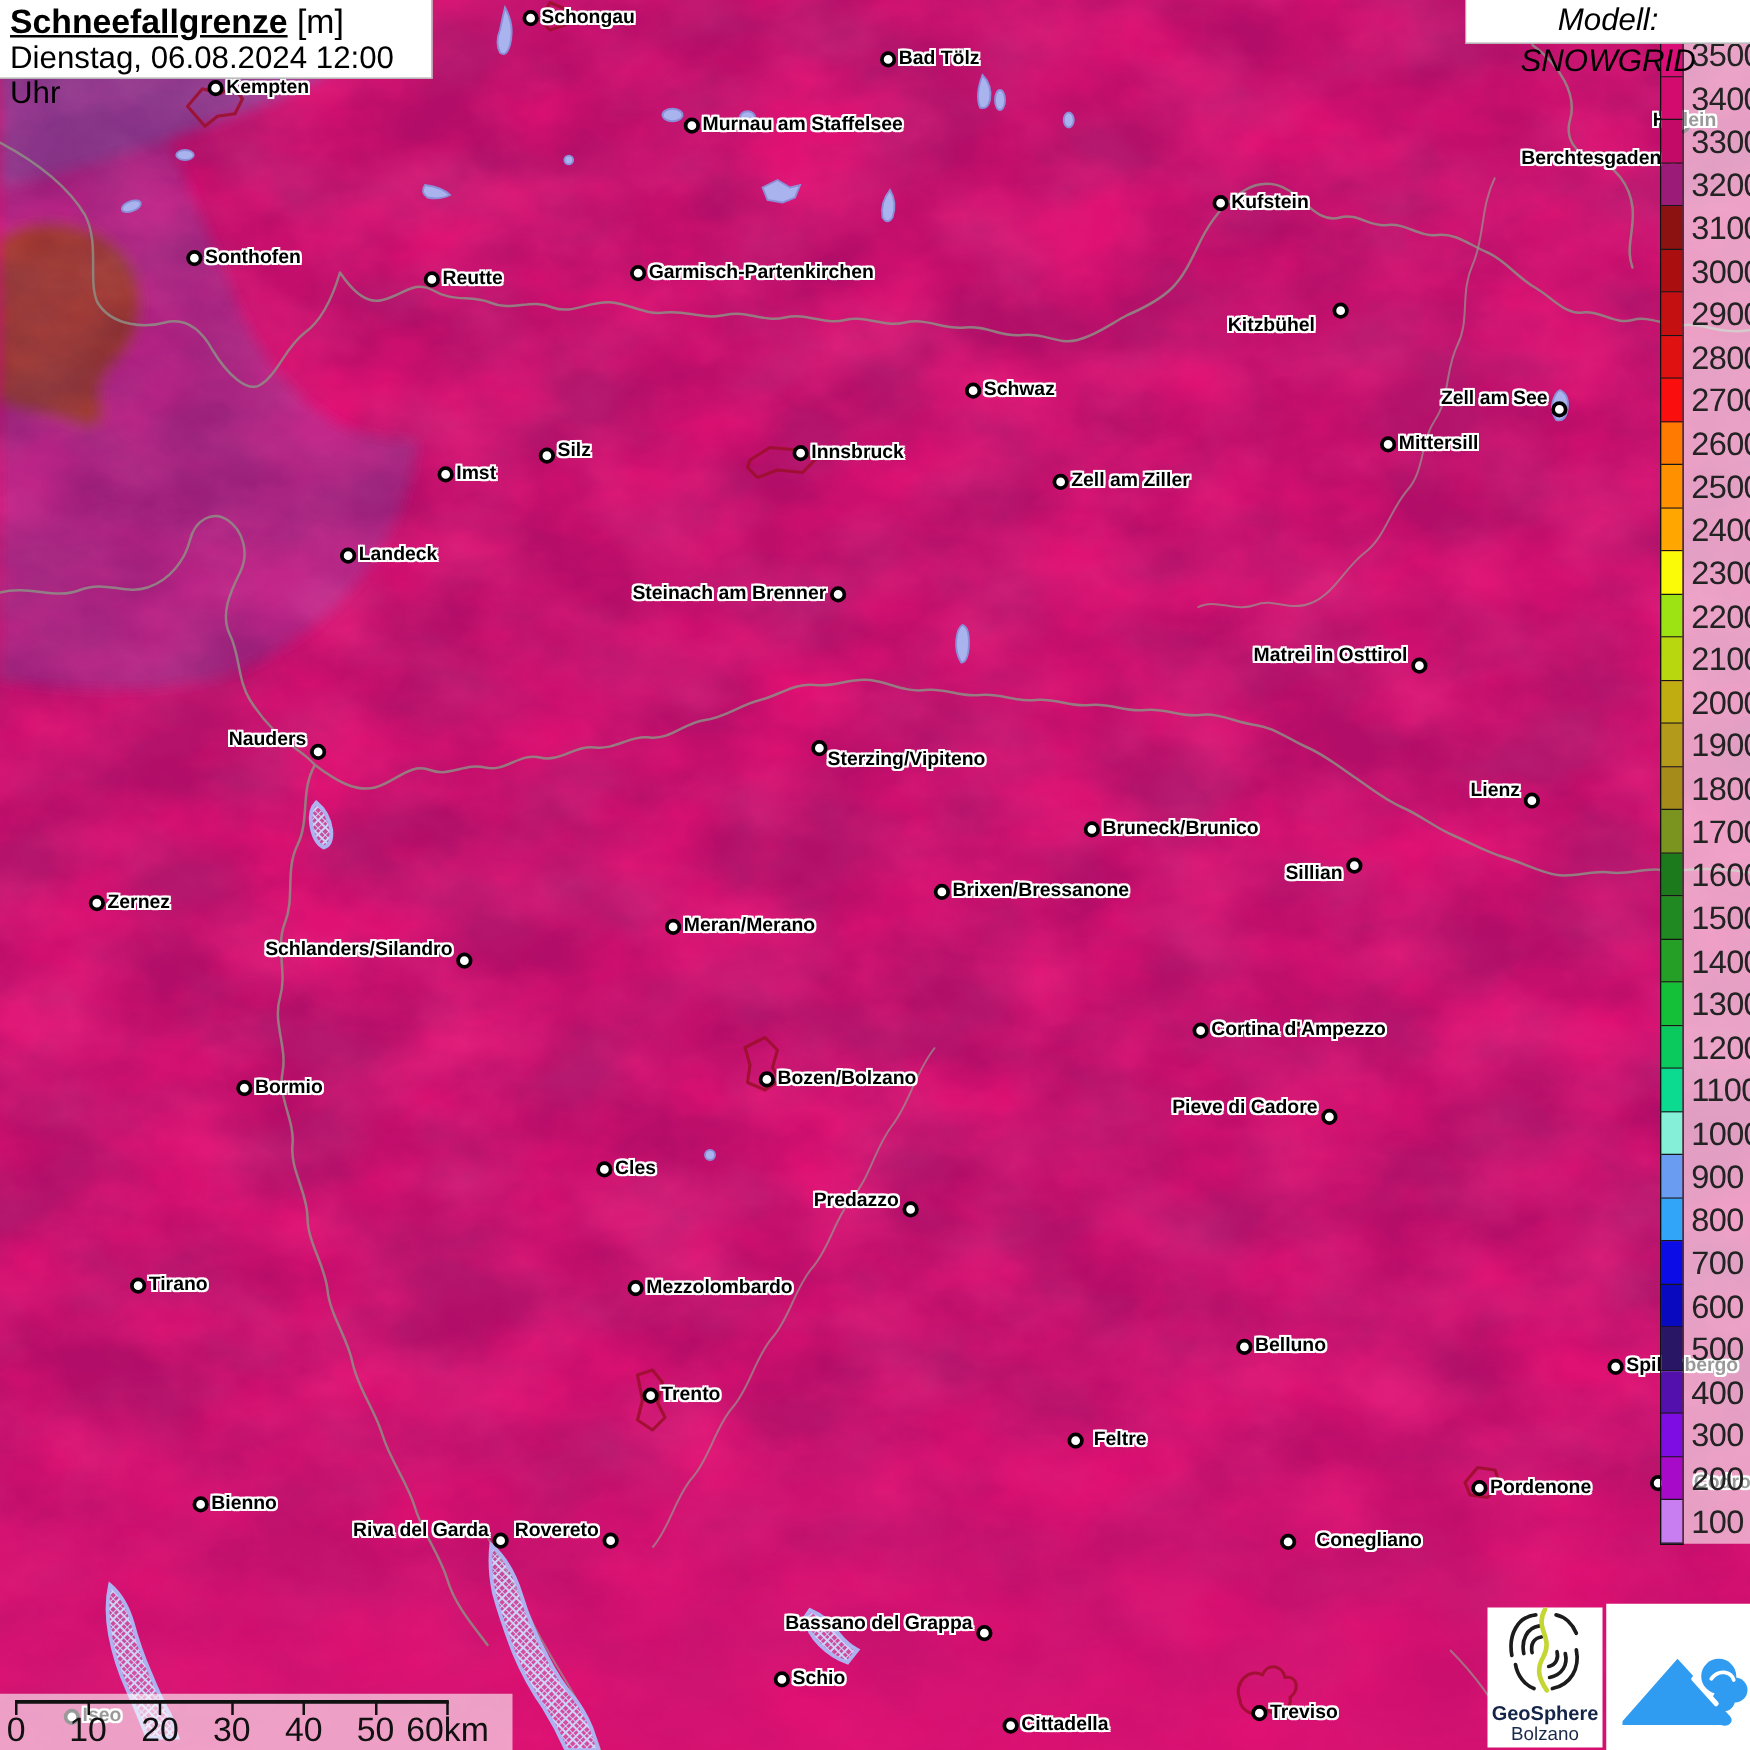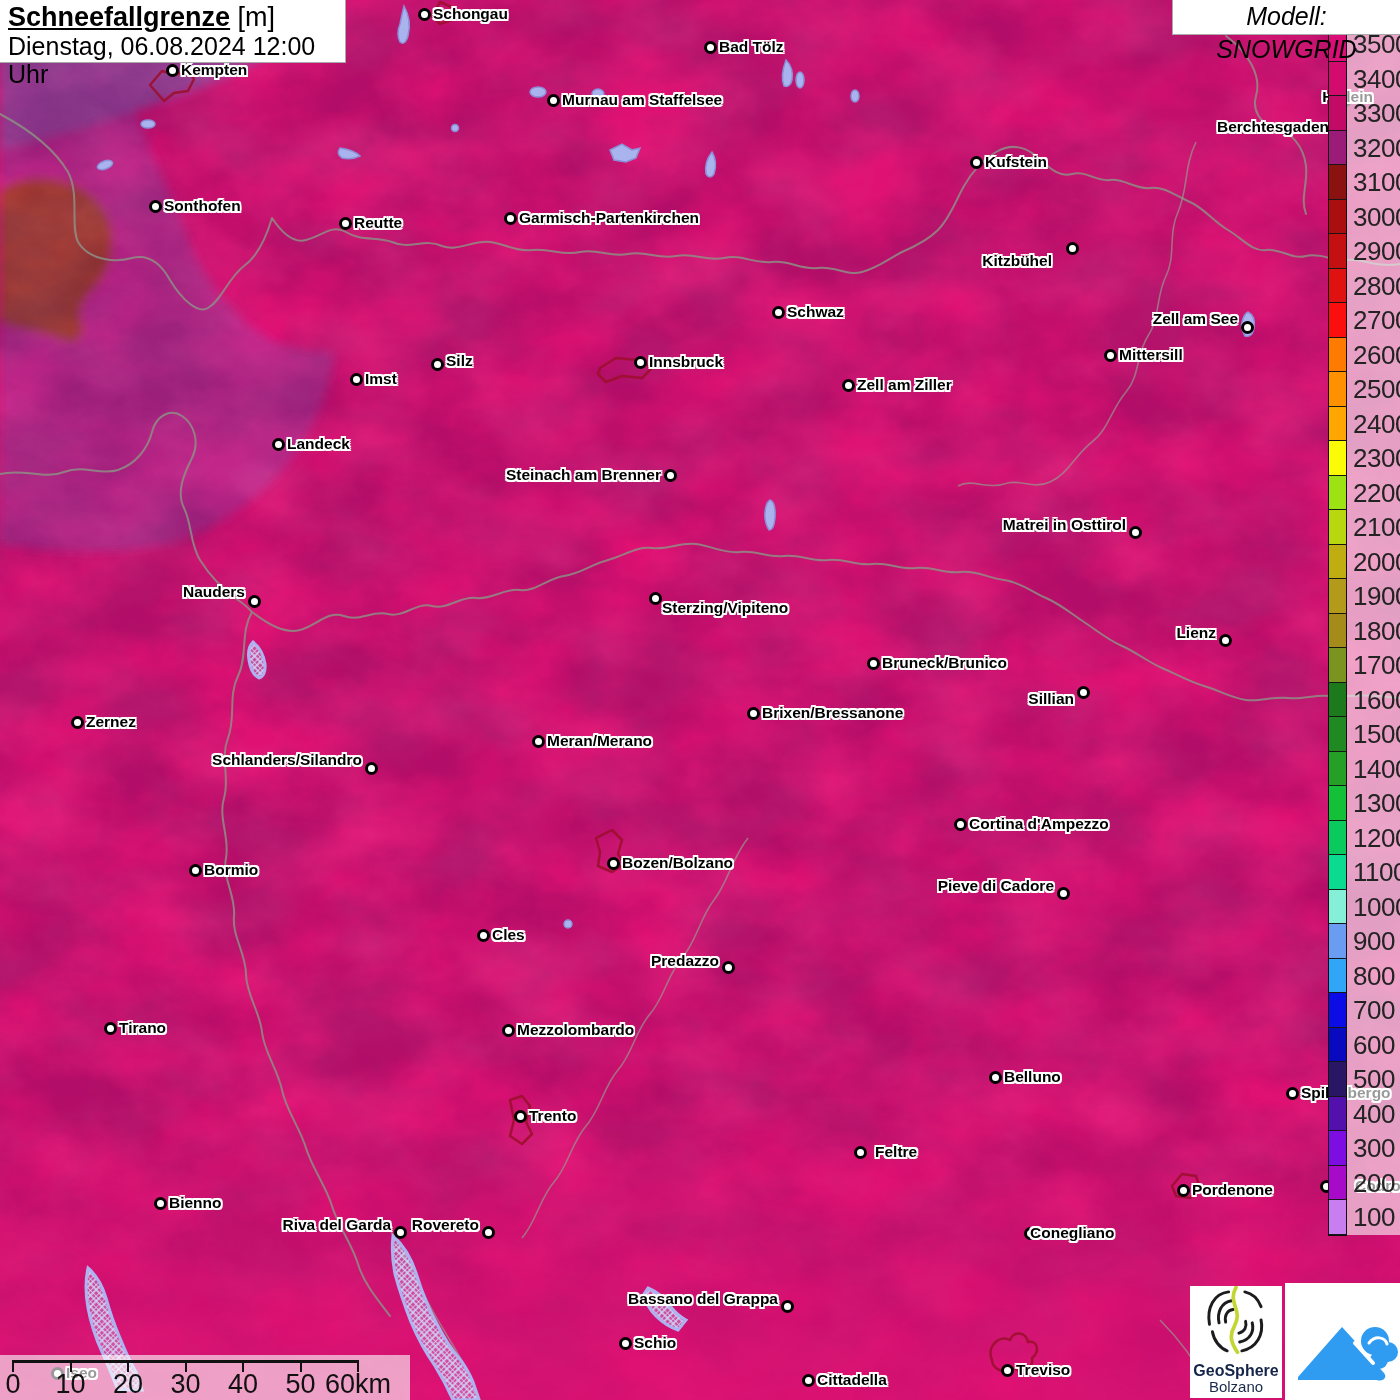--- a/index.html
+++ b/index.html
@@ -244,21 +244,21 @@
       <div class="clabel" style="top: 1177px; left: 1355px;">Codroipo</div>
       <div class="dot" style="left: 1177px; top: 1184px;"></div>
       <div class="clabel" style="top: 1181px; left: 1192px;">Pordenone</div>
       <div class="dot" style="left: 154px; top: 1197px;"></div>
       <div class="clabel" style="top: 1194px; left: 169px;">Bienno</div>
       <div class="dot" style="left: 394px; top: 1226px;"></div>
       <div class="clabel" style="top: 1216px; right: 1009px;">Riva del Garda</div>
       <div class="dot" style="left: 482px; top: 1226px;"></div>
       <div class="clabel" style="top: 1216px; right: 921px;">Rovereto</div>
       <div class="dot" style="left: 1024px; top: 1227px;"></div>
-      <div class="clabel" style="top: 1224px; left: 1030px;">Conegliano</div>
+      <div class="clabel" style="top: 1224px; left: 1053px;">Conegliano</div>
       <div class="dot" style="left: 781px; top: 1300px;"></div>
       <div class="clabel" style="top: 1290px; right: 622px;">Bassano del Grappa</div>
       <div class="dot" style="left: 619px; top: 1337px;"></div>
       <div class="clabel" style="top: 1334px; left: 634px;">Schio</div>
       <div class="dot" style="left: 51px; top: 1367px;"></div>
       <div class="clabel" style="top: 1364px; left: 66px;">Iseo</div>
       <div class="dot" style="left: 1001px; top: 1364px;"></div>
       <div class="clabel" style="top: 1361px; left: 1016px;">Treviso</div>
       <div class="dot" style="left: 802px; top: 1374px;"></div>
       <div class="clabel" style="top: 1371px; left: 817px;">Cittadella</div>

